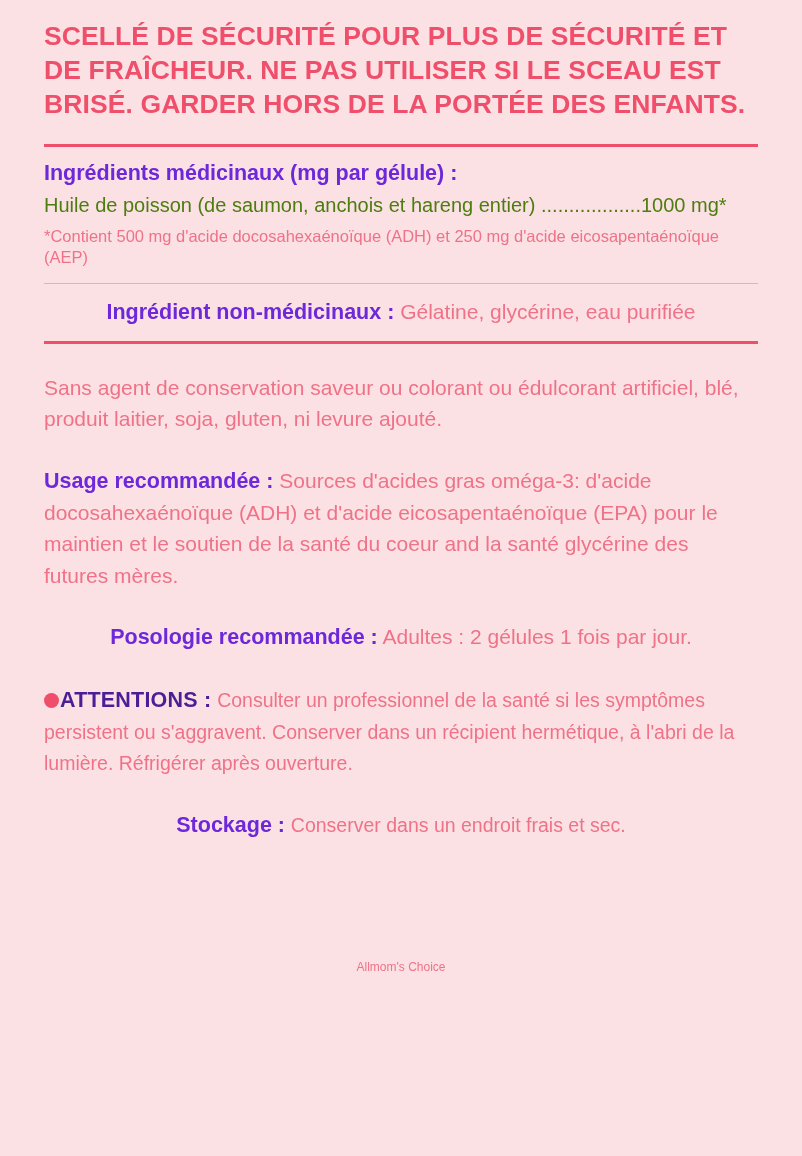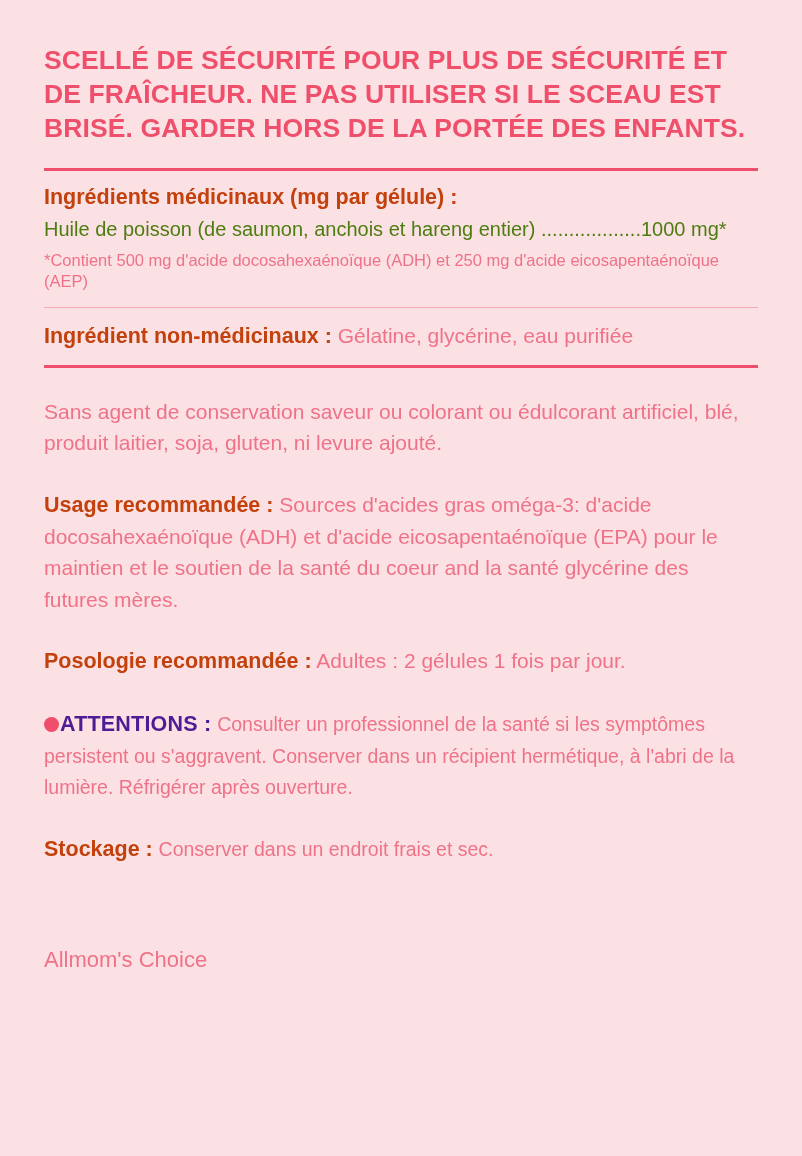--- a/index.html
+++ b/index.html
@@ -11,23 +11,24 @@
     height: 1156px;
     background: #fbe1e4;
     font-family: "Liberation Sans", sans-serif;
     color: #e8536b;
     overflow: hidden;
   }
   .page {
     box-sizing: border-box;
     width: 802px;
     height: 996px;
-    padding: 44px 44px 20px 44px;
+    padding: 20px 44px 20px 44px;
     display: flex;
     flex-direction: column;
+    align-items: center;
   }
 
   
   .warning {
     font-size: 26.5px;
     line-height: 1.28;
     font-weight: 700;
     letter-spacing: 0.1px;
     color: #ef4f6a;
     text-transform: uppercase;
@@ -45,21 +46,21 @@
   .rule-thin {
     height: 1px;
     background: #f0a9b6;
     width: 100%;
     margin: 14px 0 14px 0;
   }
 
   
   .lbl {
     font-weight: 700;
-    color: #c2410c;
+    color: #6d28d9;
     margin-top: 36px;
   }
   .body-txt {
     font-weight: 400;
     color: #ef7288;
   }
 
   .sec {
     font-size: 21px;
     line-height: 1.35;
@@ -113,21 +114,21 @@
     font-size: 19.5px;
     line-height: 1.45;
     color: #ef7288;
   }
 
   .storage .body-txt { font-size: 19.5px; }
 
   .address {
     margin-top: auto;
     padding-top: 26px;
-    font-size: 22px;
+    font-size: 12px;
     line-height: 1.45;
     color: #ef7288;
   }
   .address div { white-space: nowrap; }
 </style>
 </head>
 <body>
 
 <div class="page">
 

